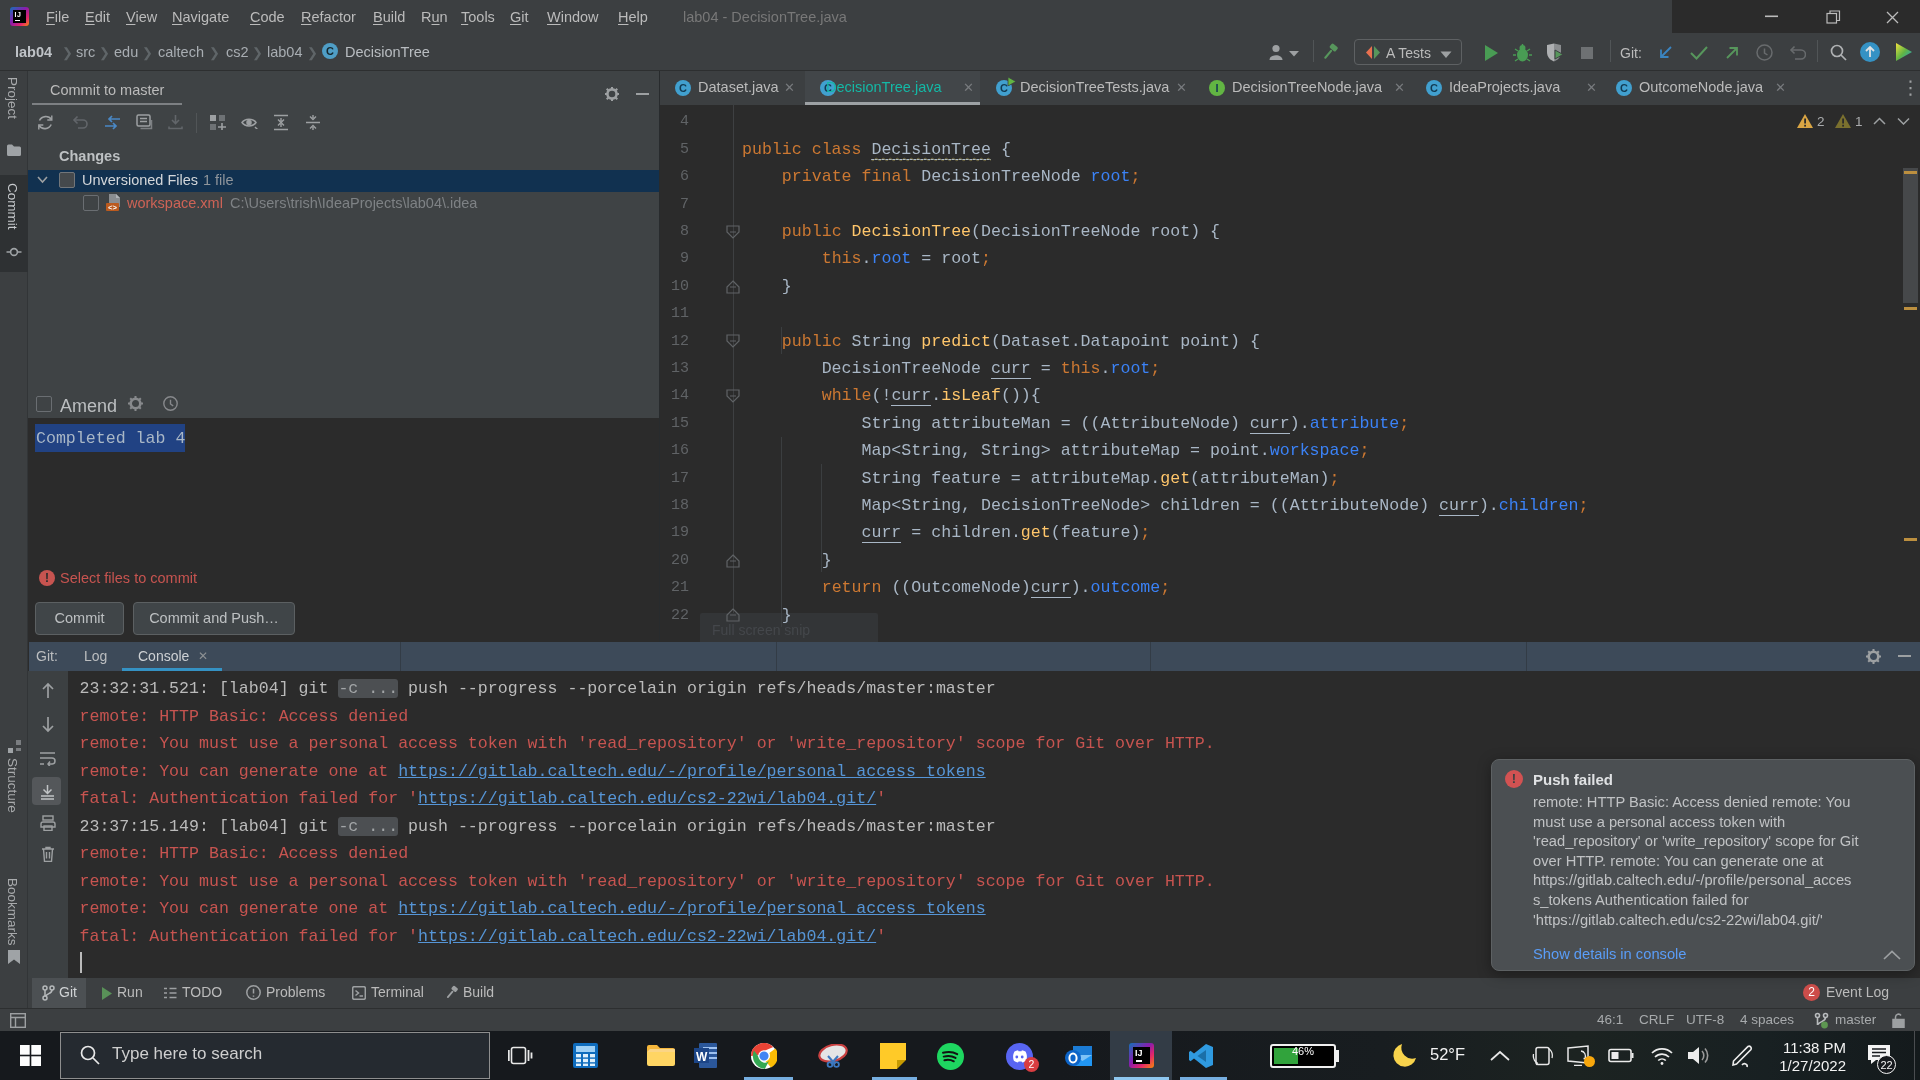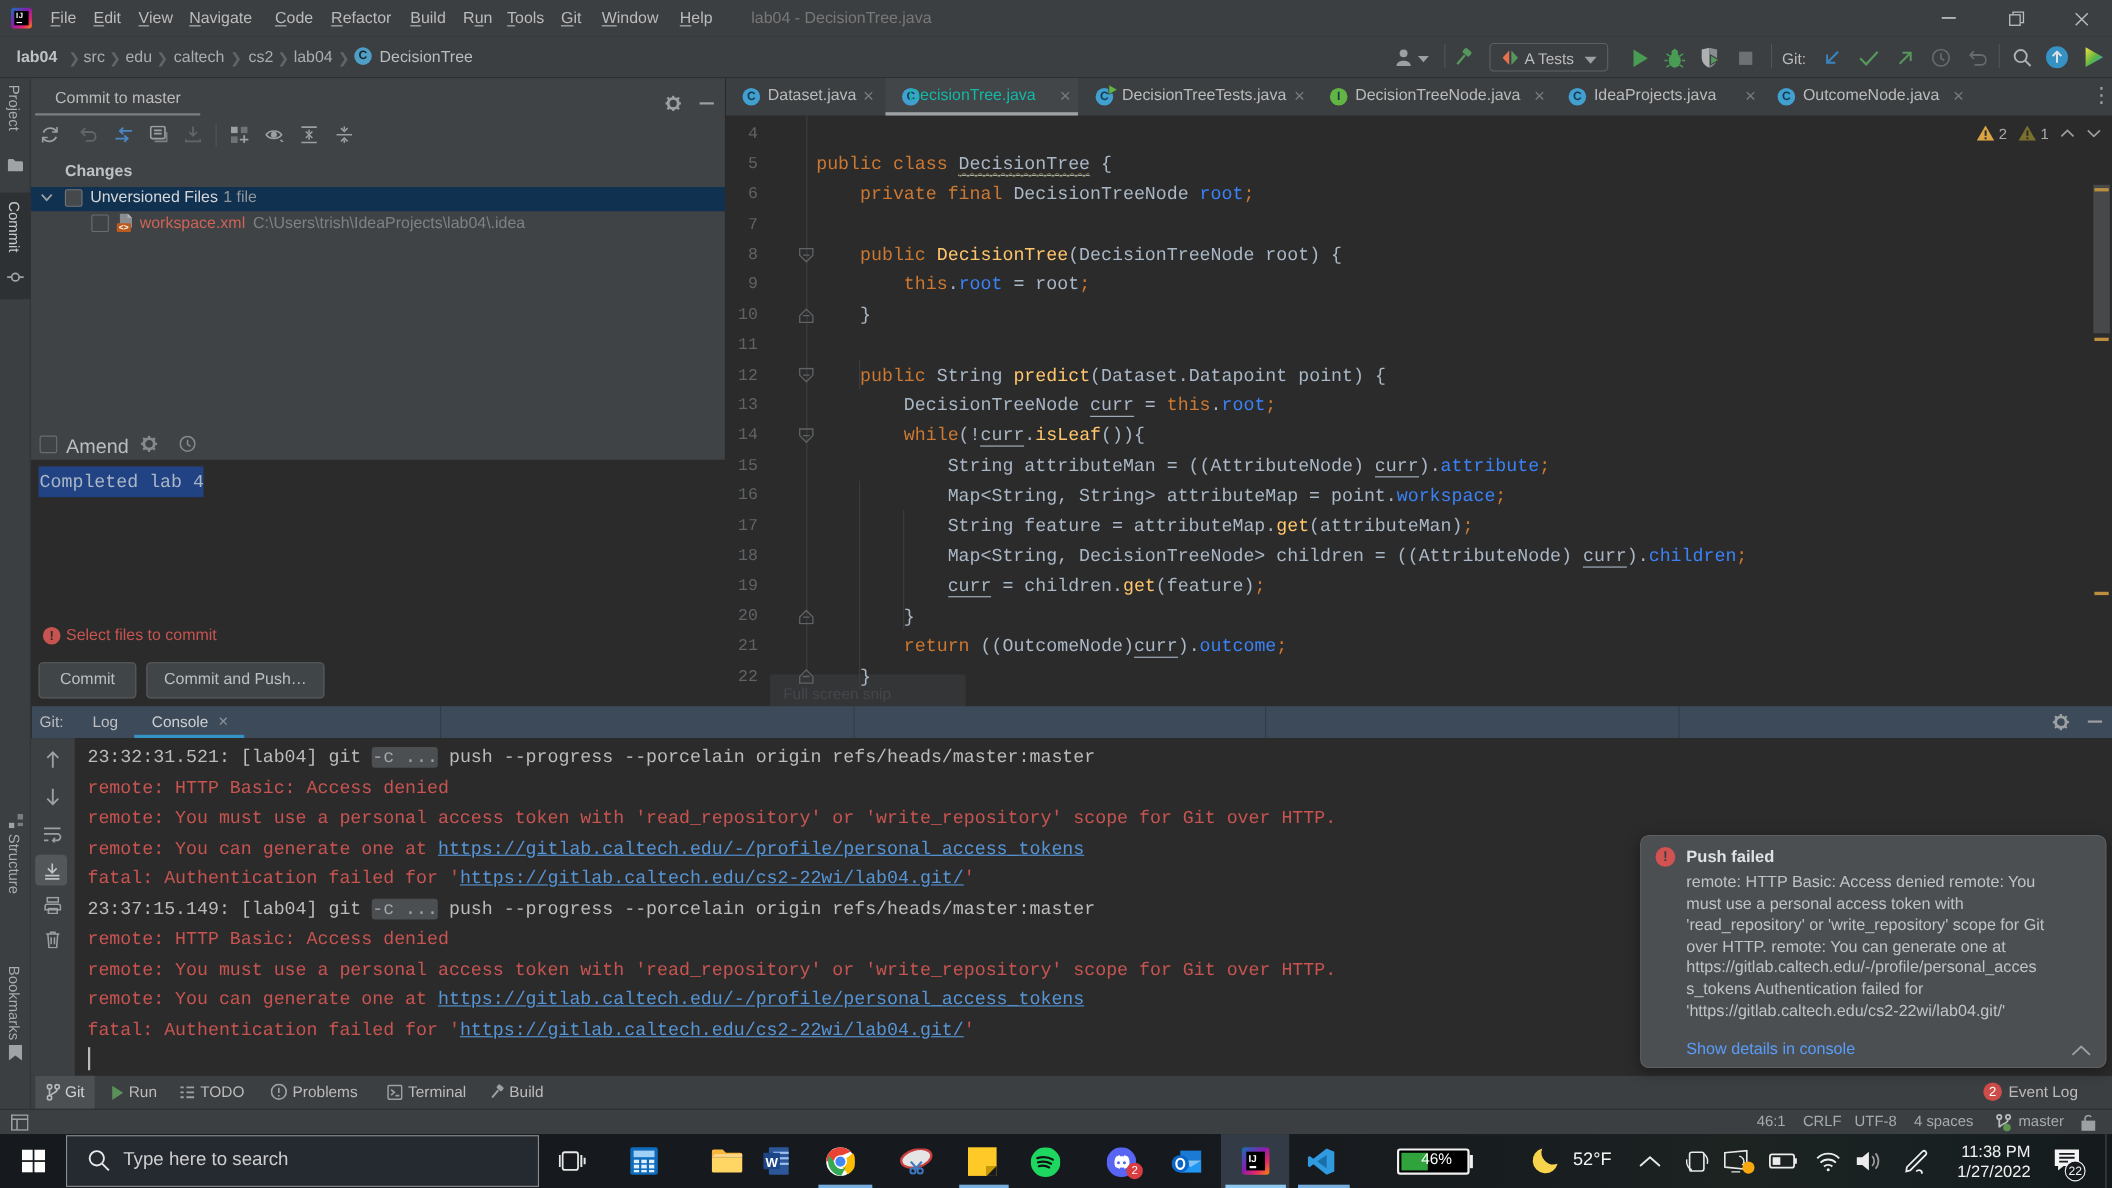--- a/index.html
+++ b/index.html
@@ -1,20 +1,20 @@
 <!DOCTYPE html>
 <html><head>
 <meta charset="utf-8">
 <style>
 *{margin:0;padding:0;box-sizing:border-box}
 html,body{width:1920px;height:1080px;overflow:hidden;background:#2b2b2b}
 body{font-family:"Liberation Sans",sans-serif;position:relative}
 .abs{position:absolute}
 
-#menubar{left:0;top:0;width:1920px;height:33px;background:#3c3f41}
+#menubar{left:0;top:0;width:1672px;height:33px;background:#3c3f41}
 #navbar{left:0;top:33px;width:1920px;height:38px;background:#3c3f41;border-bottom:1px solid #2d2f30}
 .menuitem{color:#bbbbbb;font-size:14.5px;top:9px}
 .menuitem u{text-decoration-thickness:1px;text-underline-offset:2px}
 .crumb{color:#a8adb2;font-size:14.5px;top:11px}
 .crumbsep{color:#5f6568;font-size:13px;top:12px}
 
 #lstripe{left:0;top:71px;width:28px;height:937px;background:#3c3f41;border-right:1px solid #323537;z-index:6}
 .vlabel{color:#a9abad;font-size:13.5px;writing-mode:vertical-rl}
 
 #commitpanel{left:28px;top:71px;width:632px;height:571px;background:#3f4345}
@@ -660,21 +660,21 @@
   <div class="abs" style="left:1136px;top:28.5px;width:6px;height:2px;background:#fff"></div>
 
   <svg class="abs" style="left:1188px;top:12px" width="26" height="26">
       <path d="M18 1 L25 4 V22 L18 25 L6 15.5 L2.5 18.2 L1 17 V9 L2.5 7.8 L6 10.5 Z" fill="#2f9ae0"></path>
       <path d="M18 7 V19 L9.5 13 Z" fill="#1b6fa8"></path>
     </svg>
 
   <div class="abs" style="left:1270px;top:13px;width:66px;height:24px;background:#000;border:2px solid #f0f0f0;border-radius:3px"></div>
   <div class="abs" style="left:1274px;top:17px;width:24px;height:16px;background:#31a33c"></div>
   <div class="abs" style="left:1336px;top:19px;width:3px;height:12px;background:#f0f0f0"></div>
-  <div class="abs" style="left:1292px;top:14px;color:#fff;font-size:14px">46%</div>
+  <div class="abs" style="left:1292px;top:14px;color:#fff;font-size:11px">46%</div>
 
   <div class="abs tbunder" style="left:744px;width:49px"></div>
   <div class="abs tbunder" style="left:872px;width:45px"></div>
   <div class="abs tbunder" style="left:1114px;width:55px;background:#8ec7f0"></div>
   <div class="abs tbunder" style="left:1180px;width:47px"></div>
 
   <svg class="abs" style="left:1392px;top:11px" width="27" height="27">
       <path d="M10 2 A 11.5 11.5 0 1 0 24 16 A 11 11 0 0 1 10 2 Z" fill="#f8d34c"></path>
     </svg>
   <div class="abs" style="left:1430px;top:14px;color:#f2f2f2;font-size:16.5px">52°F</div>

